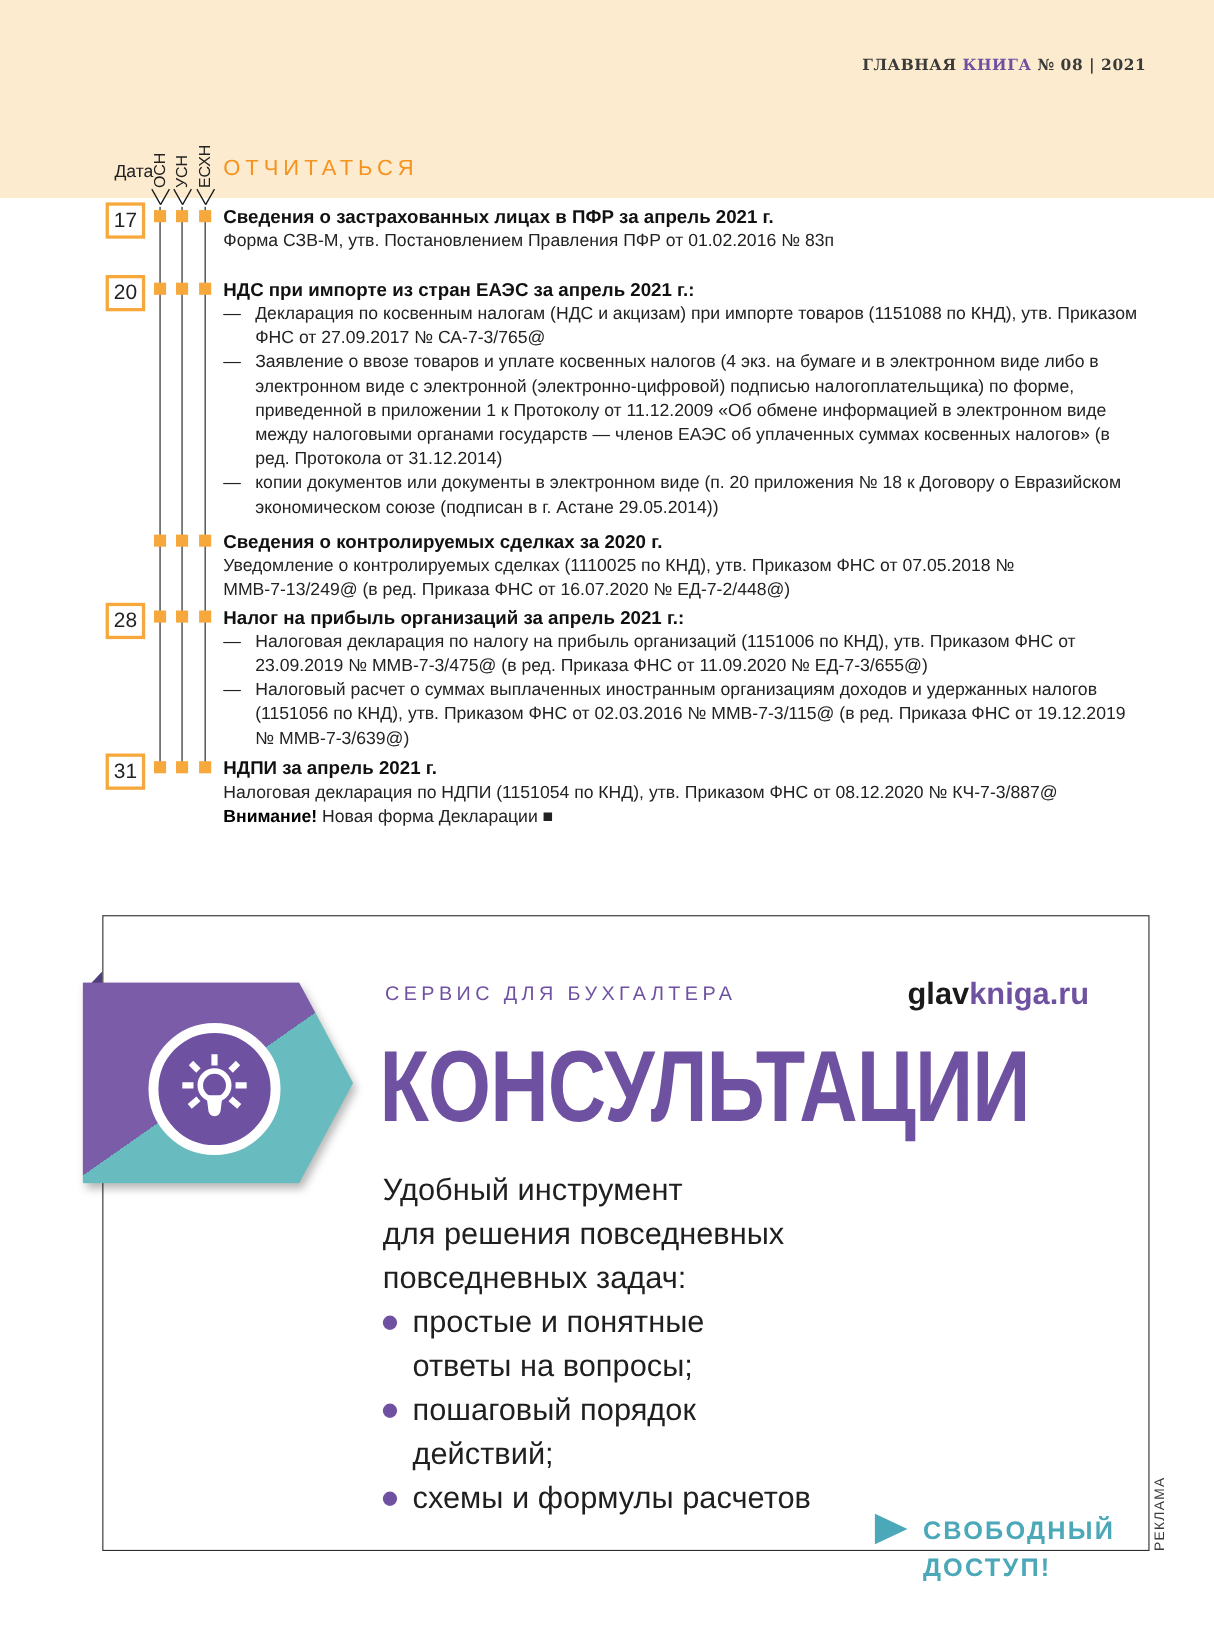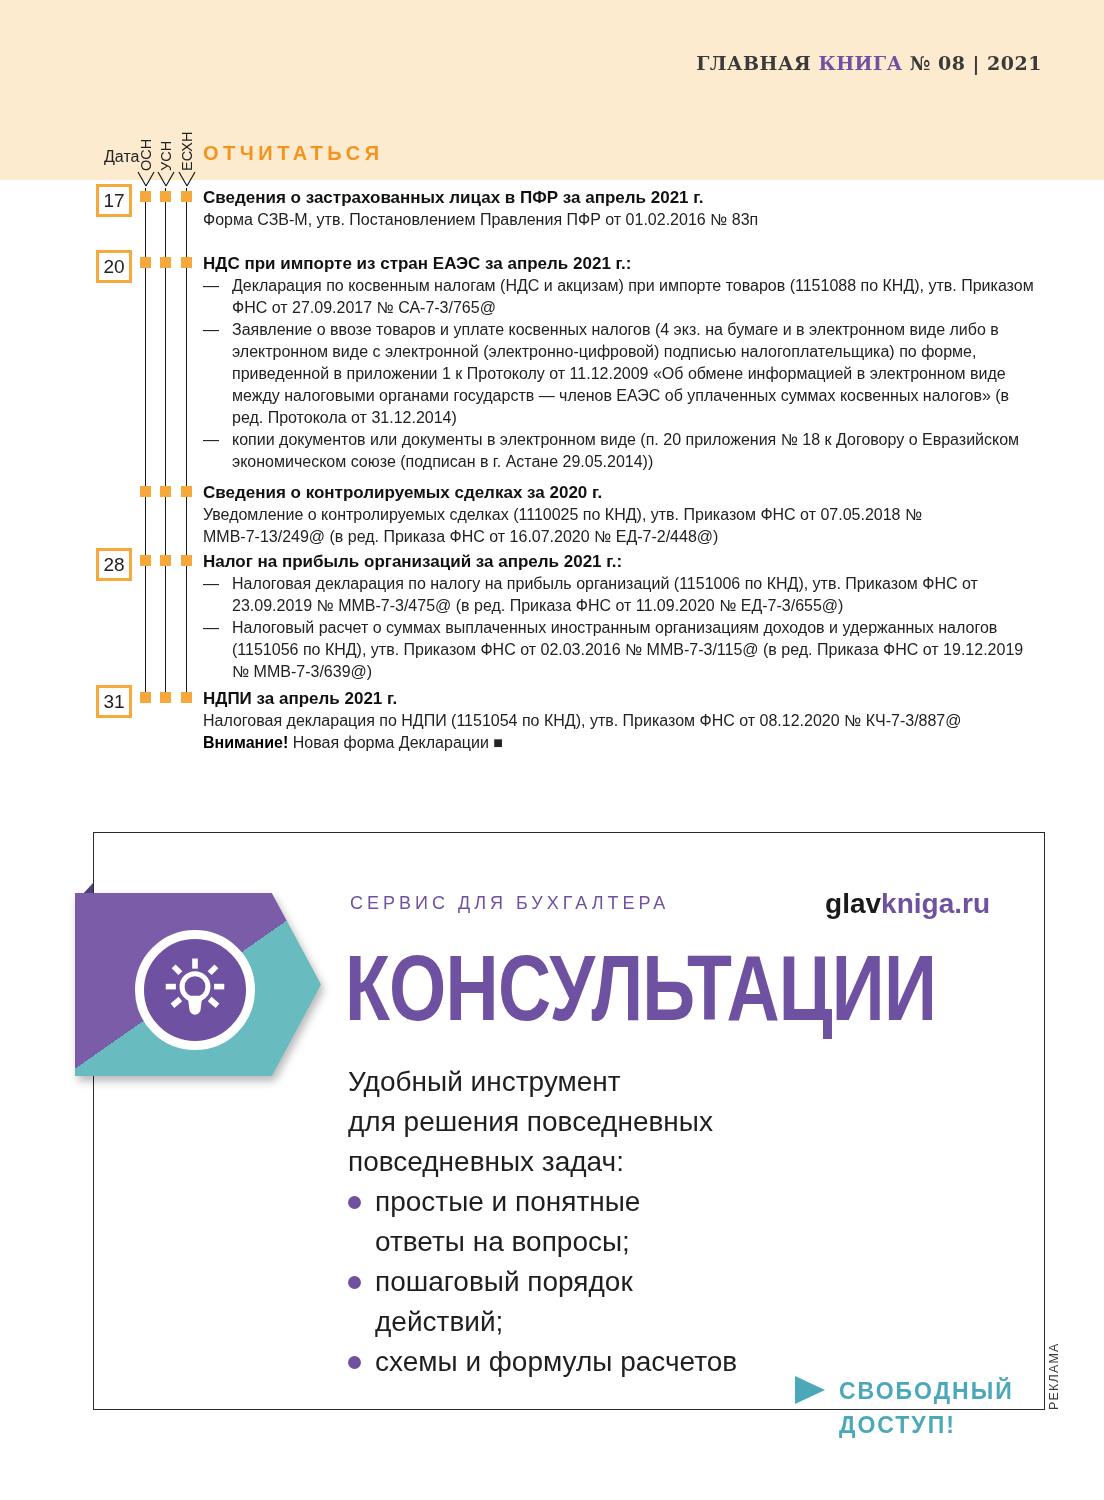--- a/index.html
+++ b/index.html
@@ -1,26 +1,26 @@
 <!DOCTYPE html>
 <html><head>
 <meta charset="utf-8">
 <style>
   html,body{margin:0;padding:0;background:#ffffff;}
   .page{position:relative;width:1104px;height:1500px;background:#ffffff;overflow:hidden;
         font-family:"Liberation Sans",sans-serif;color:#1c1c1c;}
   
   .band{position:absolute;left:0;top:0;width:1104px;height:180px;background:#FCEBCE;}
   .maghead{position:absolute;top:52px;right:62px;font-family:"DejaVu Serif",serif;
-           font-weight:bold;font-size:19px;letter-spacing:.5px;color:#3a3a3a;white-space:nowrap;}
+           font-weight:bold;font-size:14px;letter-spacing:.5px;color:#3a3a3a;white-space:nowrap;}
   .maghead .mh-purple{color:#6F51A1;}
   .date-col-label{position:absolute;left:104px;top:148px;font-size:16px;color:#222;}
   .col-label{position:absolute;width:50px;height:16px;font-size:14.5px;color:#222;
              transform:rotate(-90deg);text-align:left;line-height:16px;}
-  .section-title{position:absolute;left:203px;top:142px;font-size:20px;font-weight:bold;
+  .section-title{position:absolute;left:203px;top:142px;font-size:20px;font-weight:normal;
                  letter-spacing:4.5px;color:#F6921E;}
   
   .vline{position:absolute;top:188px;height:514px;width:1px;background:#1a1a1a;}
   .fork{position:absolute;top:171px;}
   
   .cal-row{position:absolute;left:0;width:1104px;}
   .datebox{position:absolute;left:96px;top:-3px;width:30px;height:27px;background:#fff;
            border:3px solid #F7A83C;display:flex;align-items:center;justify-content:center;
            font-size:19px;color:#222;}
   .mark{position:absolute;top:4px;width:11px;height:11px;background:#F7A83C;}

